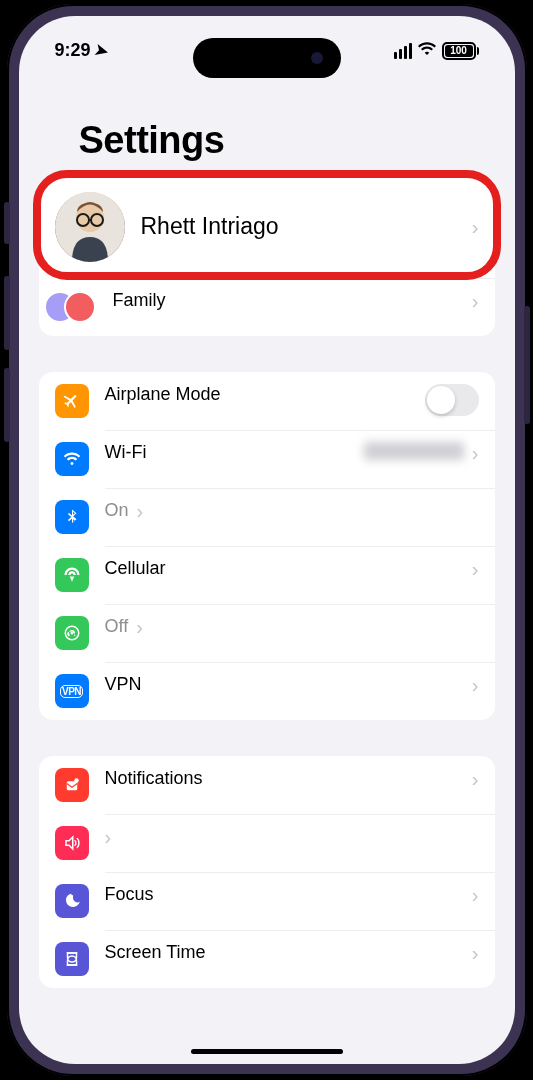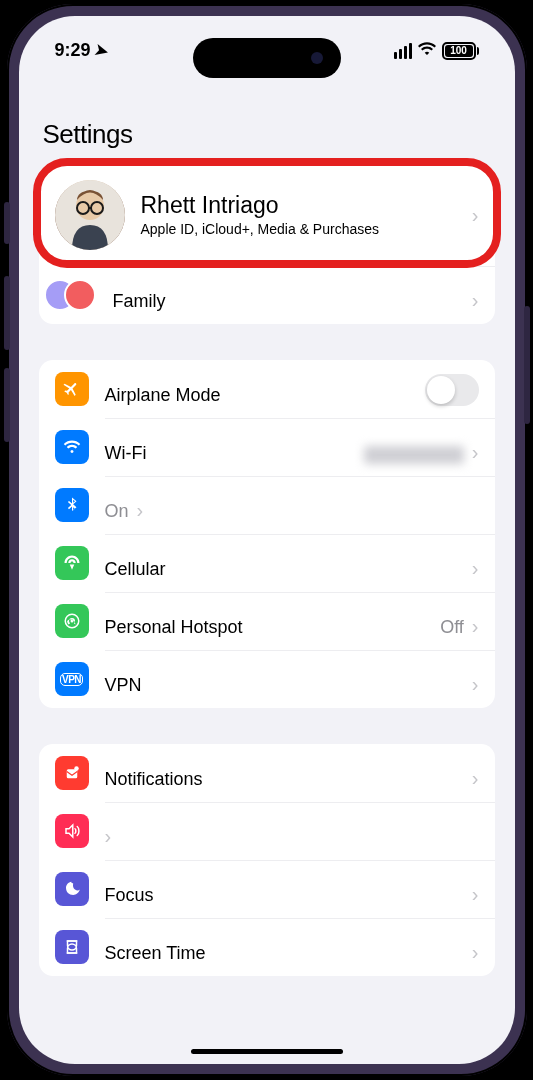--- a/index.html
+++ b/index.html
@@ -70,24 +70,24 @@
     .signal span:nth-child(3){height:13px;}
     .signal span:nth-child(4){height:16px;}
     .wifi { font-size:16px; }
     .battery { display:flex; align-items:center;text-align:center; }
     .battery-body{ width:34px; height:18px; border:2px solid #000; border-radius:5px; position:relative; display:flex; align-items:center; justify-content:center; font-size:11px; font-weight:700;}
     .battery-fill{ position:absolute; left:1px; top:1px; bottom:1px; right:1px; background:#000; border-radius:3px; }
     .battery-text{ position:relative; color:#fff; font-size:10px; }
     .battery-cap{ width:2px; height:8px; background:#000; border-radius:0 2px 2px 0; margin-left:1px;}
 
     .content { padding: 58px 20px 0; }
-    .title { font-size:26px; font-weight:400; letter-spacing:-0.5px; margin-bottom:14px; padding-left:4px;}
+    .title { font-size:38px; font-weight:700; letter-spacing:-0.5px; margin-bottom:14px; padding-left:4px;margin-left:36px;}
 
     .group { background:#fff; border-radius:14px; margin-bottom:36px; overflow:hidden;}
-    .row { display:flex; align-items:flex-end; padding:12px 16px 12px 16px; position:relative; cursor:pointer;}
+    .row { display:flex; align-items:flex-start; padding:12px 16px 12px 16px; position:relative; cursor:pointer;}
     .row + .row::before { content:""; position:absolute; top:0; left:66px; right:0; height:1px; background:#ededf0;}
     .group.networking .row + .row::before { left:66px; }
     .row-icon { width:34px; height:34px; border-radius:8px; display:flex; align-items:center; justify-content:center; flex-shrink:0; margin-right:16px;}
     .row-icon svg { width:18px; height:18px; fill:#fff; }
     .row-label { font-size:18px; color:#000; flex:1; }
     .row-value { font-size:18px; color:#8e8e93; margin-right:8px; }
     .chevron { color:#c5c5c9; font-size:20px; font-weight:400; flex-shrink:0;}
     .toggle { width:54px; height:32px; background:#e9e9eb; border-radius:16px; position:relative; }
     .toggle::after{content:""; position:absolute; left:2px; top:2px; width:28px; height:28px; background:#fff; border-radius:50%; box-shadow:0 2px 4px rgba(0,0,0,0.2);}
 
@@ -178,21 +178,20 @@
                 <circle cx="35" cy="26" r="14" fill="#e8caa8"></circle>
                 <path d="M17 70 Q17 45 35 45 Q53 45 53 70 Z" fill="#3a4250"></path>
                 <path d="M22 20 Q35 5 48 20 Q48 12 35 10 Q22 12 22 20" fill="#7a5234"></path>
                 <circle cx="28" cy="28" r="6" fill="none" stroke="#1a1a1a" stroke-width="2"></circle>
                 <circle cx="42" cy="28" r="6" fill="none" stroke="#1a1a1a" stroke-width="2"></circle>
                 <line x1="34" y1="28" x2="36" y2="28" stroke="#1a1a1a" stroke-width="2"></line>
               </svg>
             </div>
             <div class="profile-text" style="flex:1;">
               <div class="name">Rhett Intriago</div>
-              <div class="sub">Apple ID, iCloud+, Media &amp; Purchases</div>
             </div>
             <span class="chevron">›</span>
           </div>
           <div class="row family-row">
             <div class="row-icon">
               <div class="family-avatars">
                   <span></span>
                   <span></span>
                 </div>
             </div>
@@ -240,21 +239,20 @@
           <span class="row-label">Cellular</span>
           <span class="chevron">›</span>
         </div>
         <div class="row">
           <div class="row-icon bg-green">
             <svg viewBox="0 0 24 24">
                 <path d="M8 12a4 4 0 018 0 4 4 0 01-1.5 3.1l2 1.5A6.5 6.5 0 005.5 12a6.5 6.5 0 002 4.6l2-1.5A4 4 0 018 12zm4-2a2 2 0 100 4 2 2 0 000-4z"></path>
                 <circle cx="12" cy="12" r="9" fill="none" stroke="#fff" stroke-width="2"></circle>
               </svg>
           </div>
-          <span class="row-label">Personal Hotspot</span>
           <span class="row-value">Off</span>
           <span class="chevron">›</span>
         </div>
         <div class="row">
           <div class="row-icon bg-bluevpn">
             <span class="vpn-icon">VPN</span>
           </div>
           <span class="row-label">VPN</span>
           <span class="chevron">›</span>
         </div>

